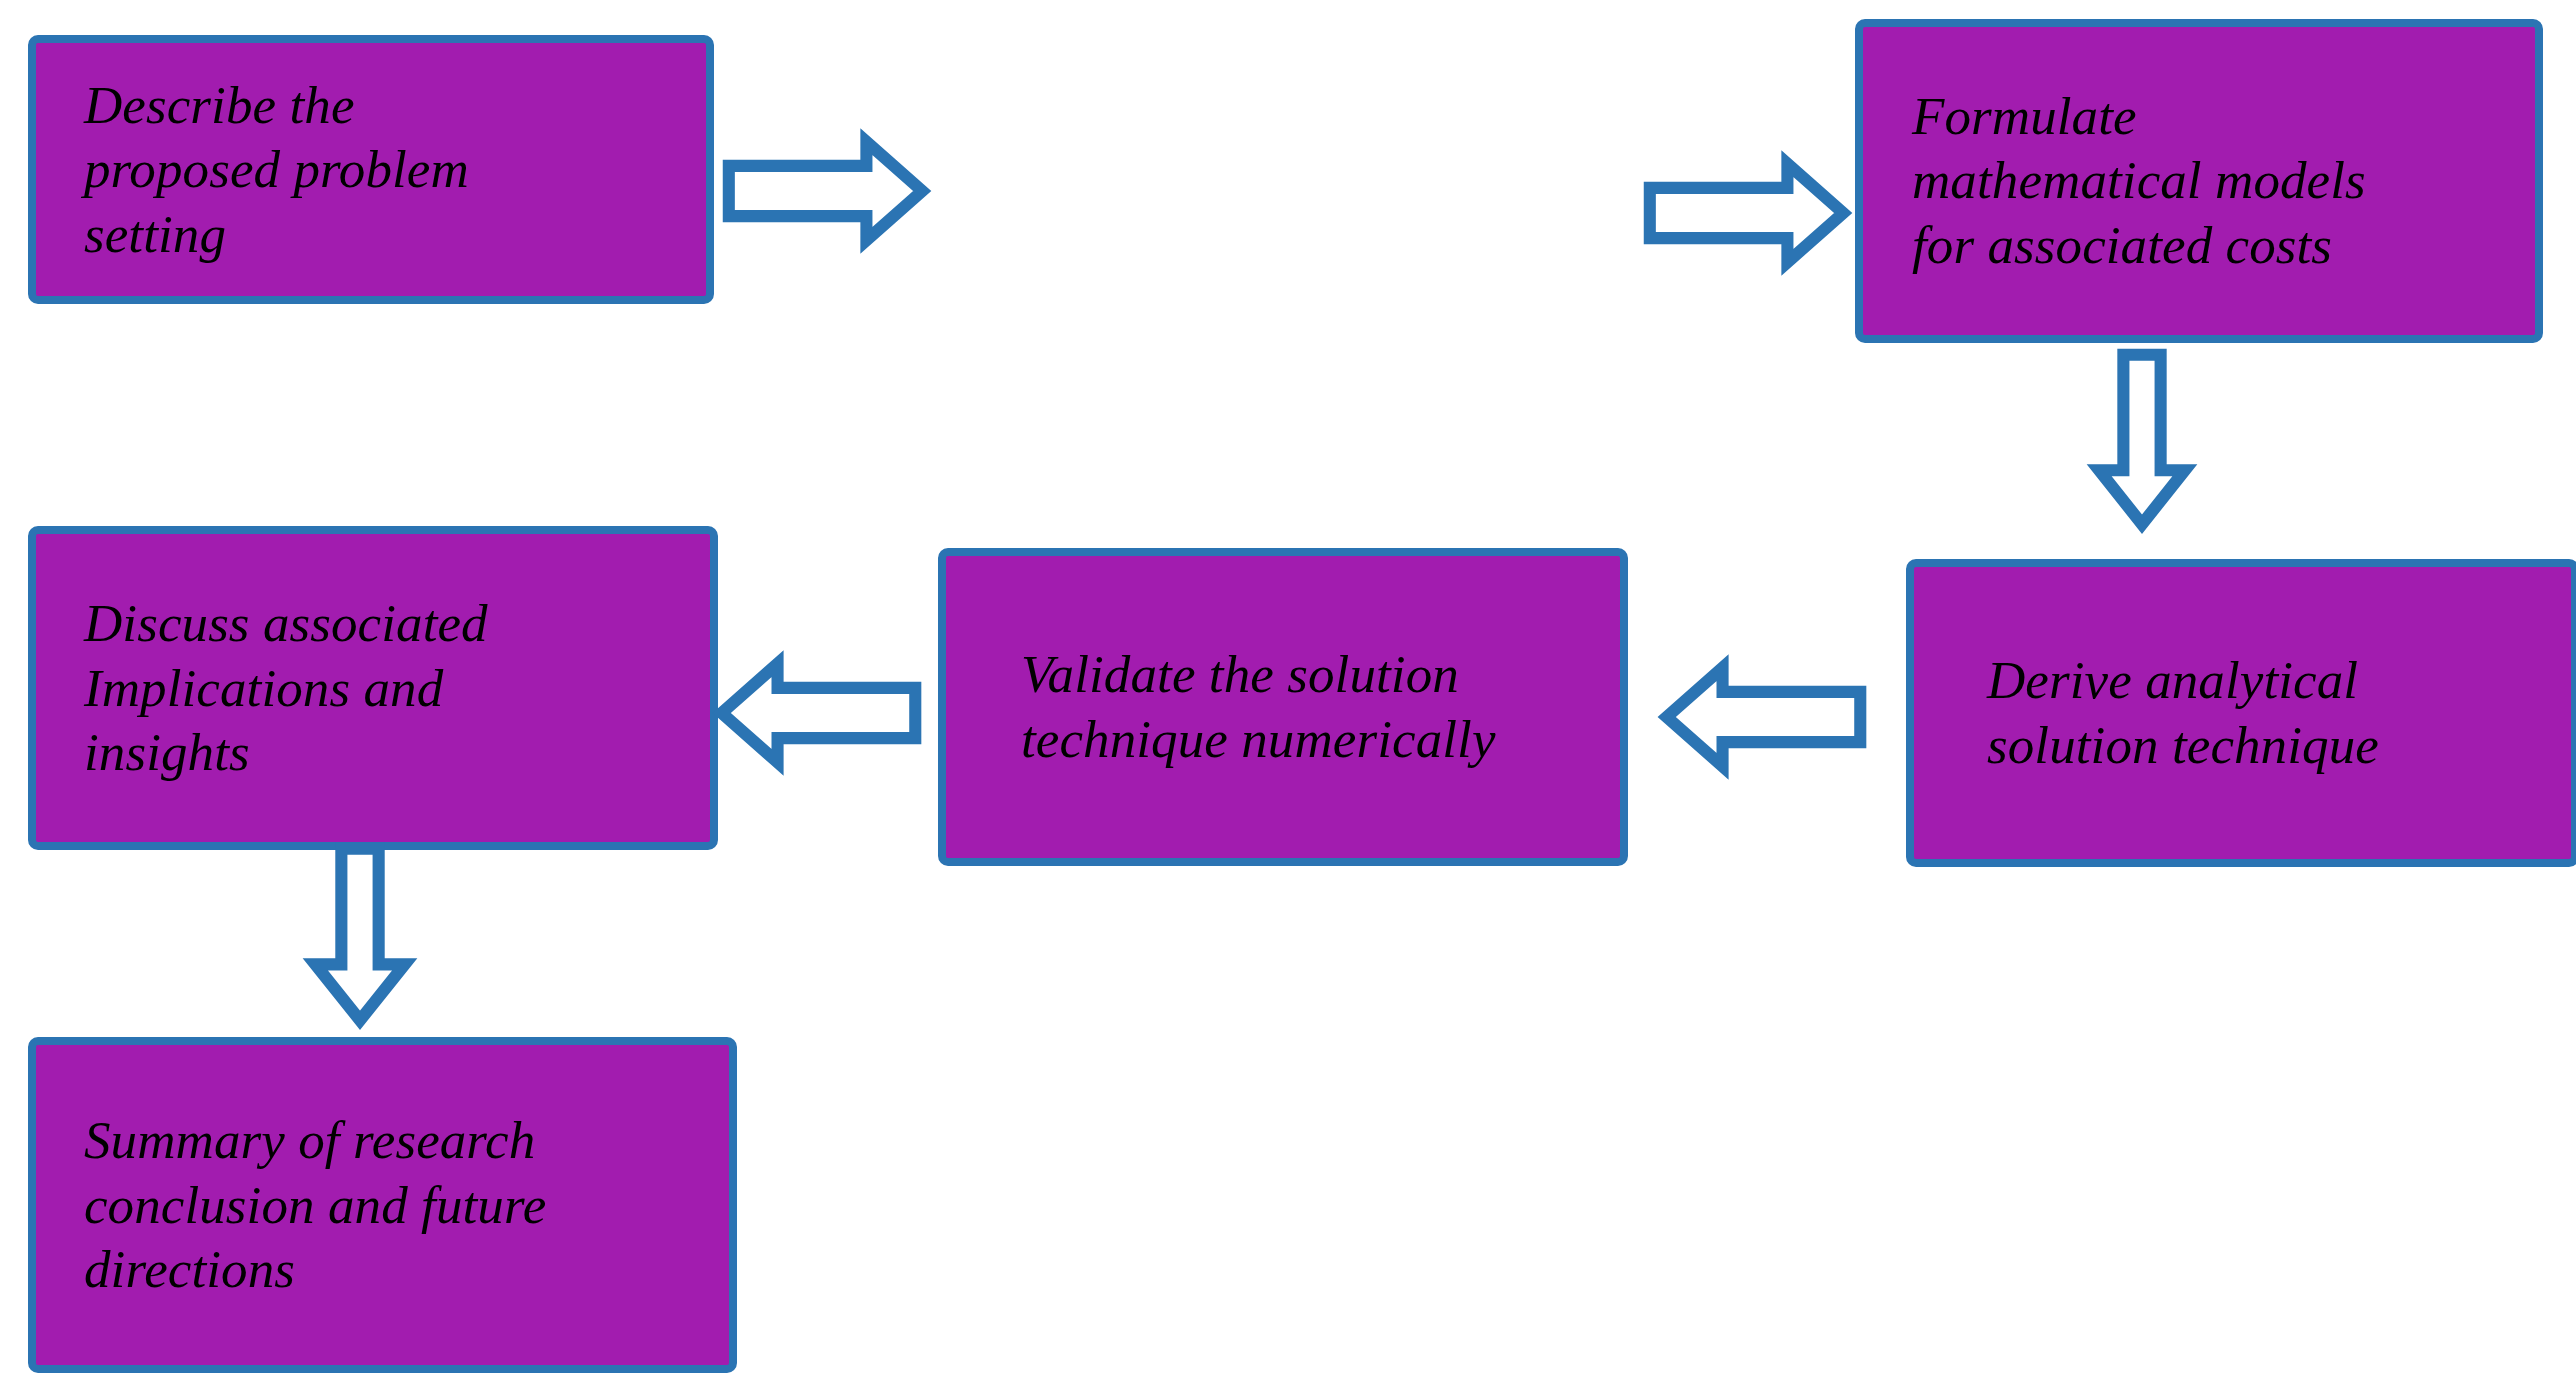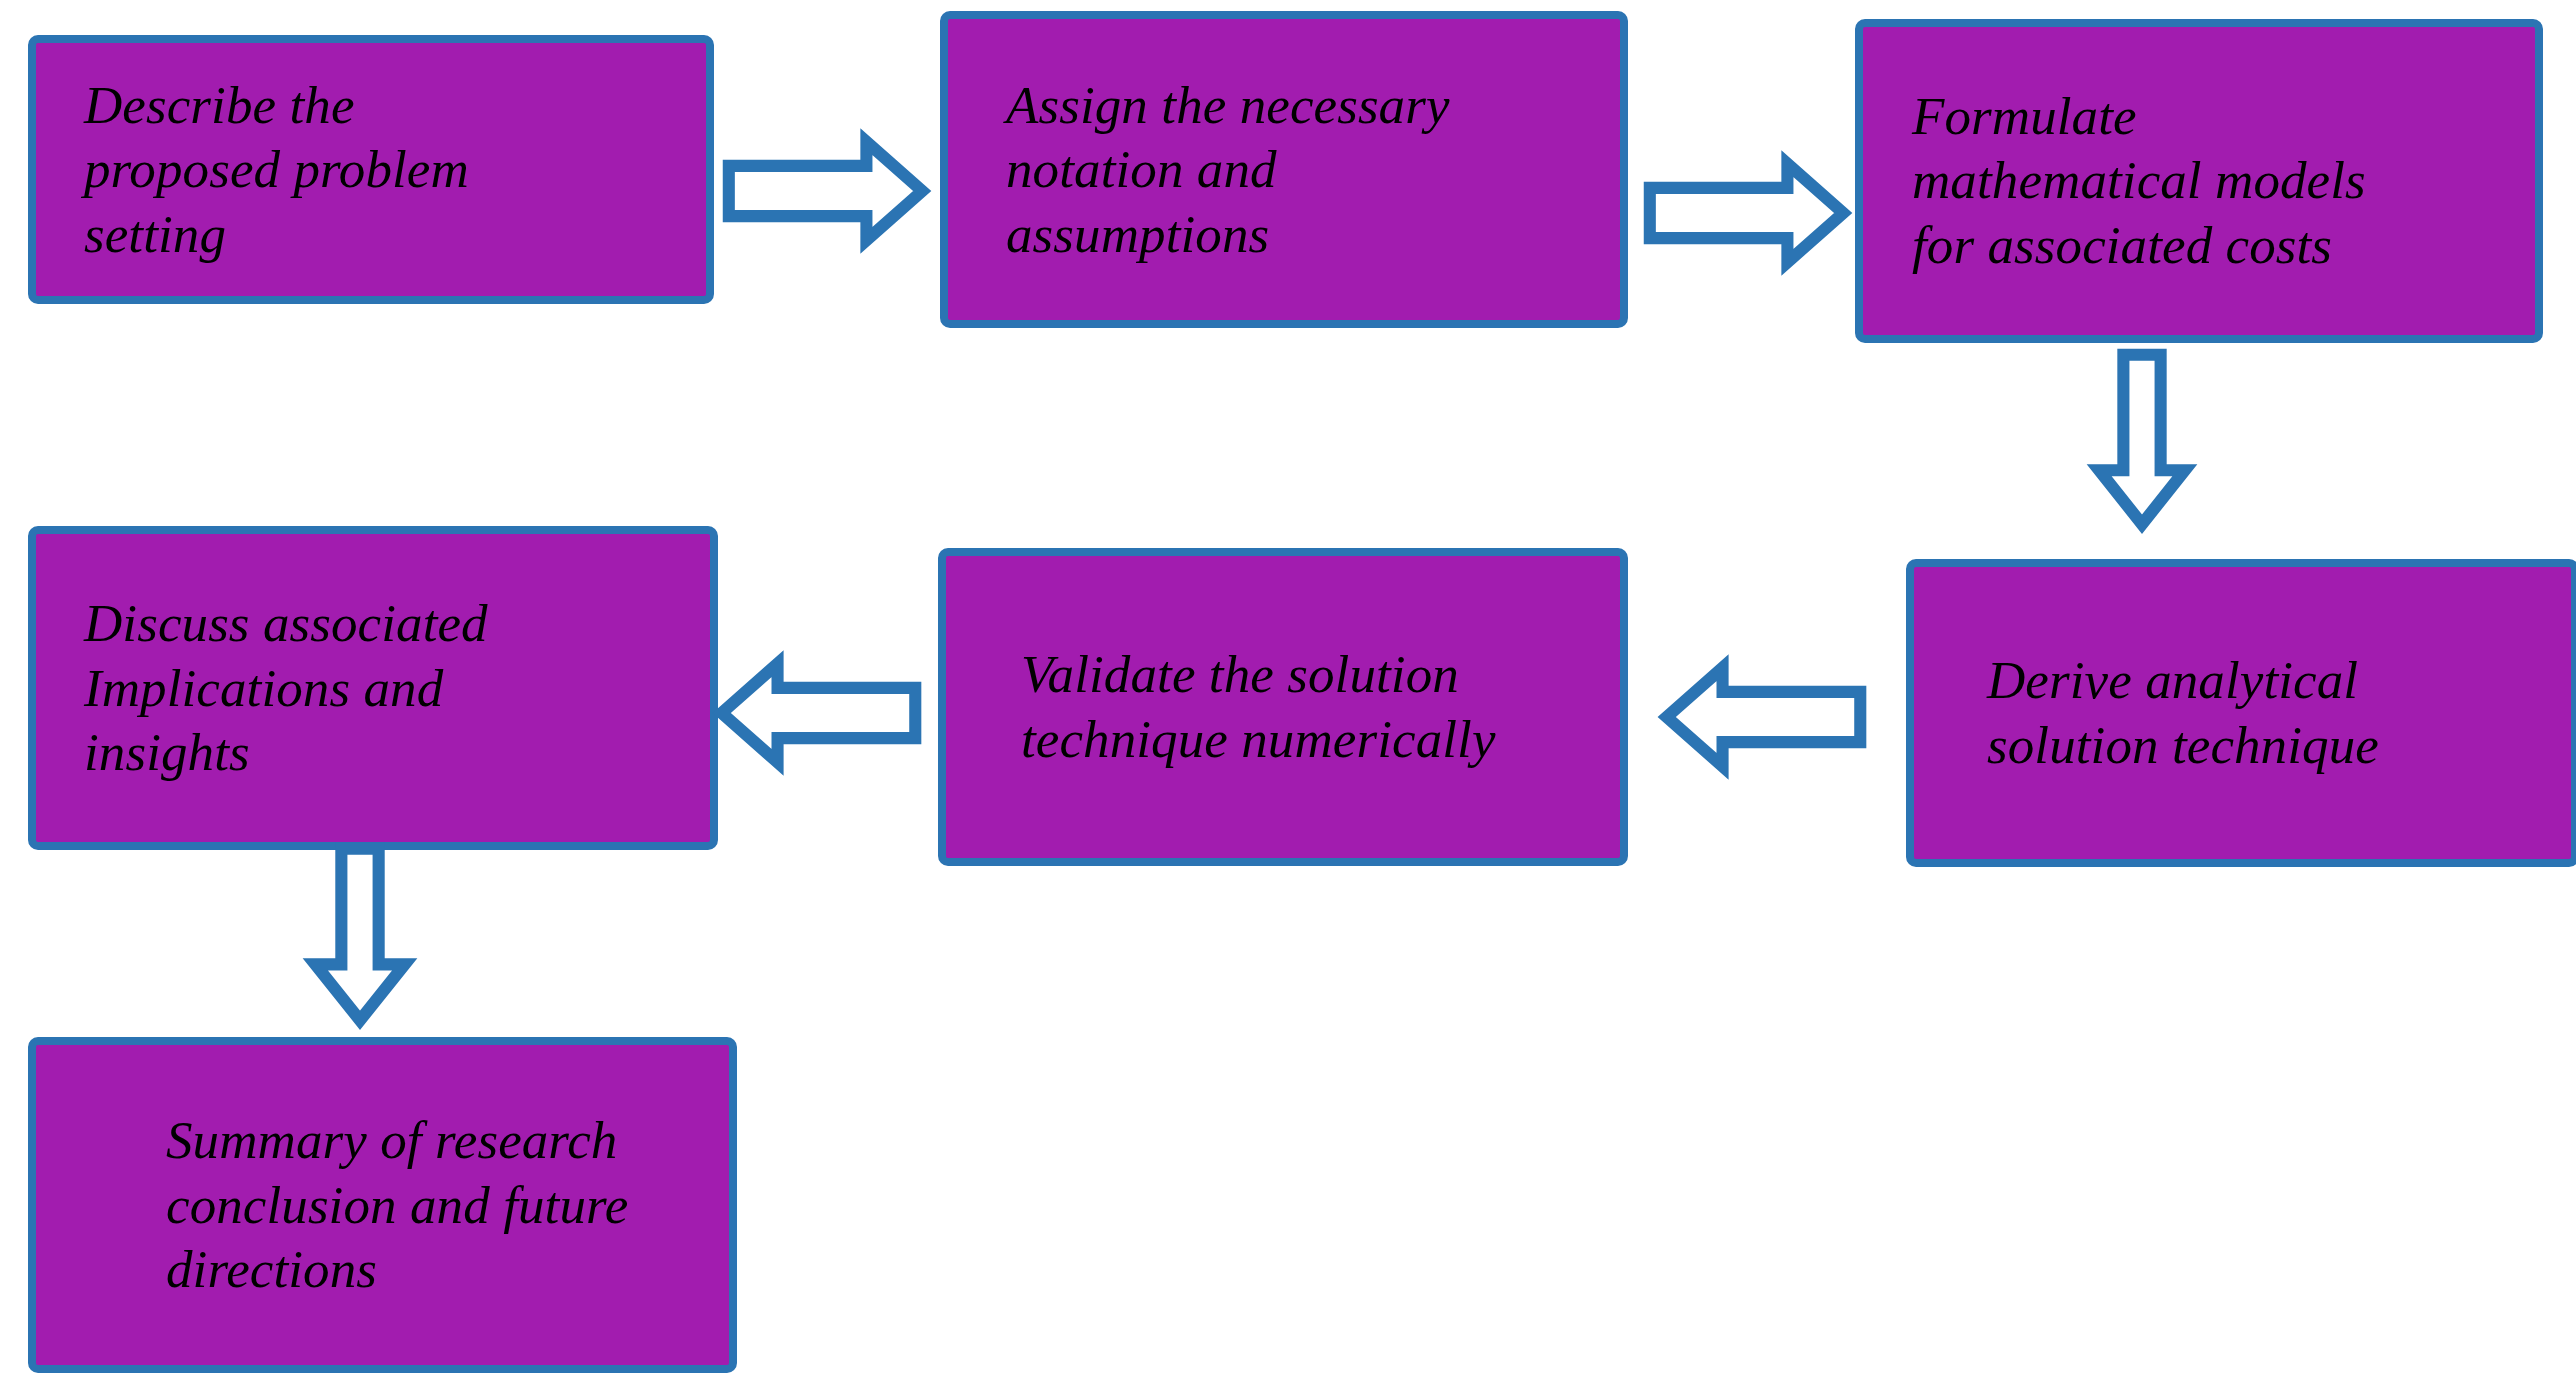--- a/index.html
+++ b/index.html
@@ -50,25 +50,20 @@
 proposed problem
 setting</div>
   </div>
 
   <div class="arrow" style="left:725px; top:138px; width:201px; height:106px;">
     <svg width="201" height="106" viewBox="0 0 216 114" aria-hidden="true">
       <polygon points="4,30 152,30 152,4 212,57 152,110 152,84 4,84" fill="#ffffff" stroke="#2B74B3" stroke-width="13" stroke-linejoin="miter"></polygon>
     </svg>
   </div>
 
-  <div class="node" style="left:940px; top:11.2px; width:688px; height:317px; padding-left:58px; padding-right:22.4px;">
-    <div class="node-label">Assign the necessary
-notation and
-assumptions</div>
-  </div>
 
   <div class="arrow" style="left:1646px; top:160px; width:201px; height:106px;">
     <svg width="201" height="106" viewBox="0 0 216 114" aria-hidden="true">
       <polygon points="4,30 152,30 152,4 212,57 152,110 152,84 4,84" fill="#ffffff" stroke="#2B74B3" stroke-width="13" stroke-linejoin="miter"></polygon>
     </svg>
   </div>
 
   <div class="node" style="left:1855px; top:18.6px; width:688px; height:324px; padding-left:49px; padding-right:18.6px;">
     <div class="node-label">Formulate
 mathematical models
@@ -108,20 +103,20 @@
     <div class="node-label">Derive analytical
 solution technique</div>
   </div>
 
   <div class="arrow" style="left:304px; top:845px; width:112px; height:179px;">
     <svg width="112" height="179" viewBox="0 0 120 192" aria-hidden="true">
       <polygon points="40,4 80,4 80,128 108,128 60,188 12,128 40,128" fill="#ffffff" stroke="#2B74B3" stroke-width="13" stroke-linejoin="miter"></polygon>
     </svg>
   </div>
 
-  <div class="node" style="left:28px; top:1037px; width:709px; height:336px; padding-left:48px; padding-right:18.6px;justify-content:center;">
+  <div class="node" style="left:28px; top:1037px; width:709px; height:336px; padding-left:48px; padding-right:18.6px;">
     <div class="node-label">Summary of research
 conclusion and future
 directions</div>
   </div>
 
 </div>
 
 
 </body></html>

